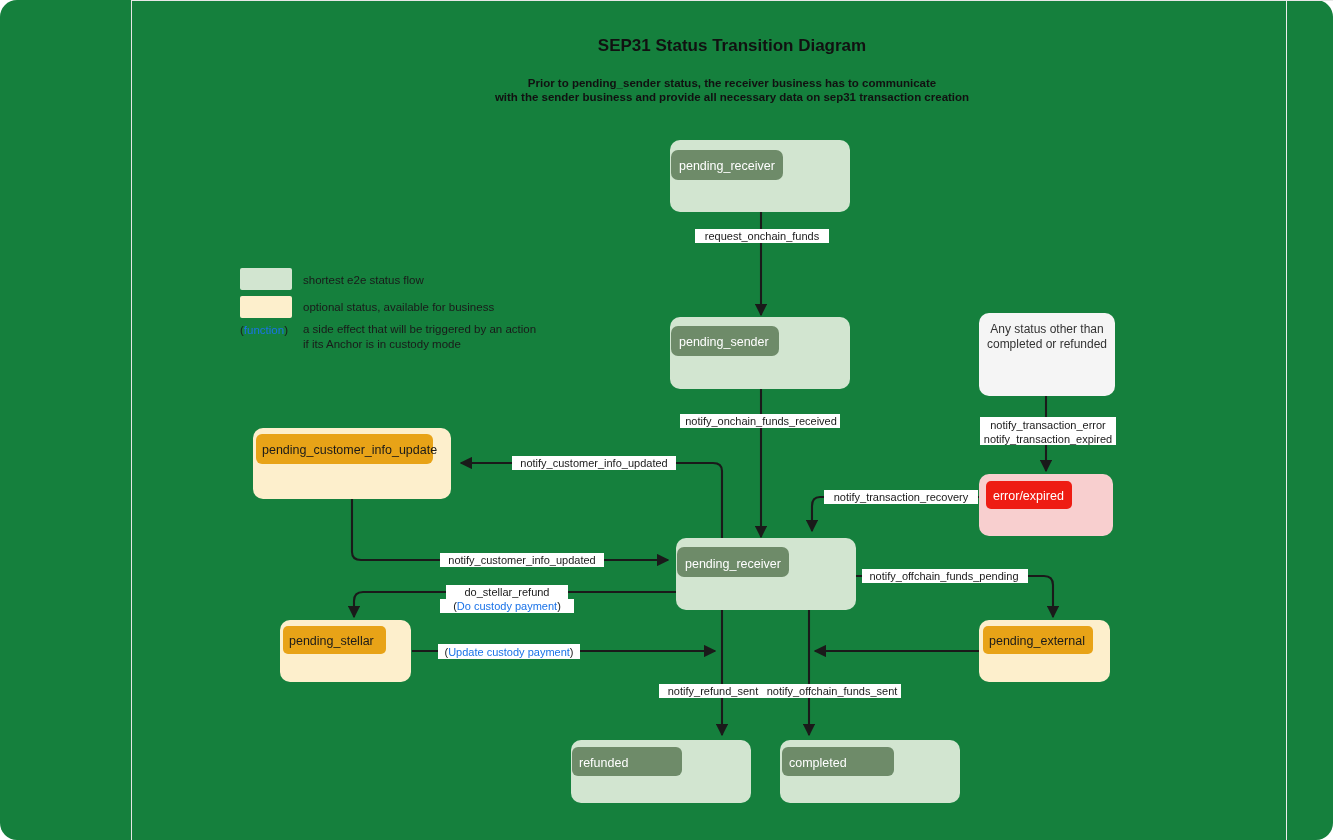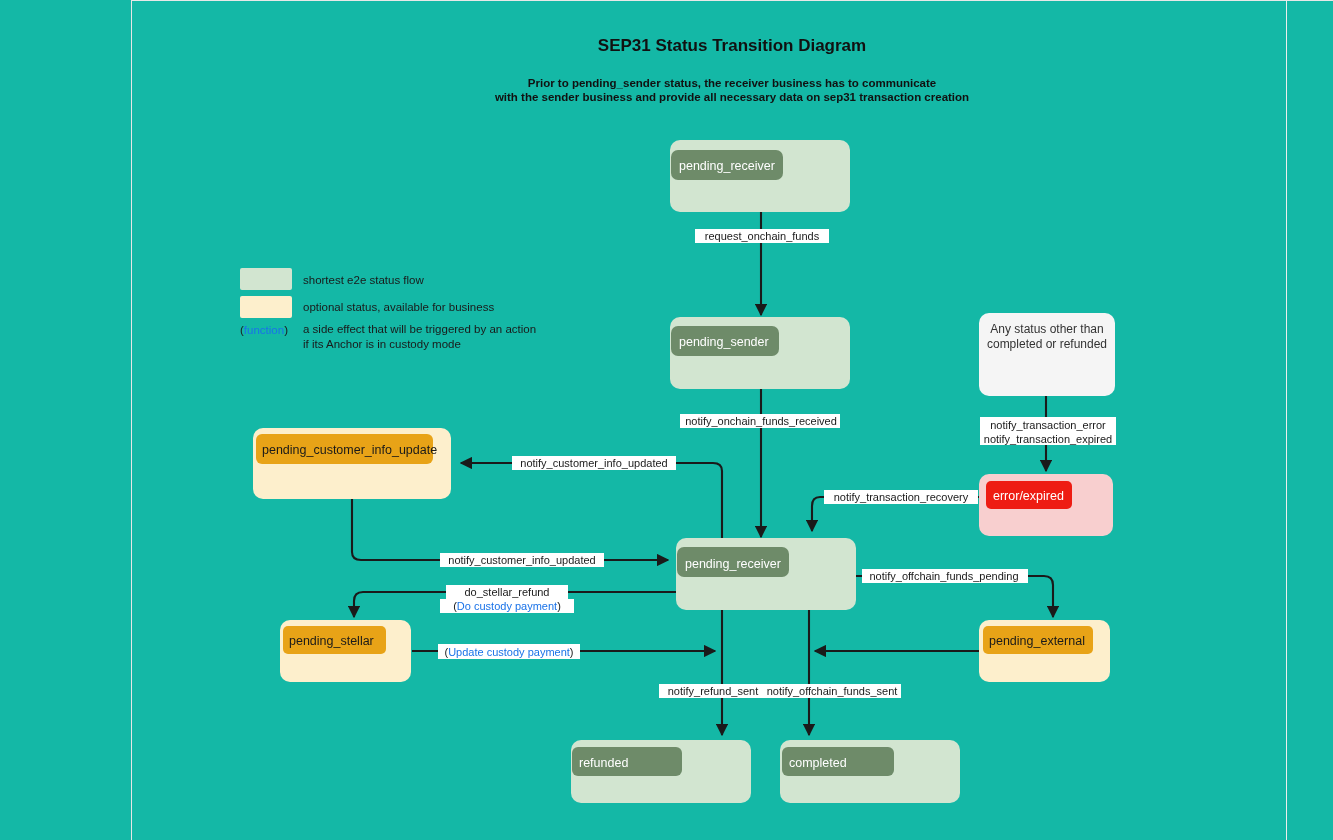--- a/index.html
+++ b/index.html
@@ -10,22 +10,23 @@
   body {
     width: 1333px;
     height: 840px;
     font-family: "Liberation Sans", sans-serif;
     overflow: hidden;
   }
   #page {
     position: relative;
     width: 1333px;
     height: 840px;
-    background: #14b8a6;
+    background: #15803d;
     box-sizing: border-box;
+    border-radius: 17px;
   }
   
   #frame-left {
     position: absolute;
     left: 131px; top: 0; width: 1px; height: 840px;
     background: #e6e6e6;
   }
   #frame-top {
     position: absolute;
     left: 131px; top: 0; width: 1202px; height: 1px;

